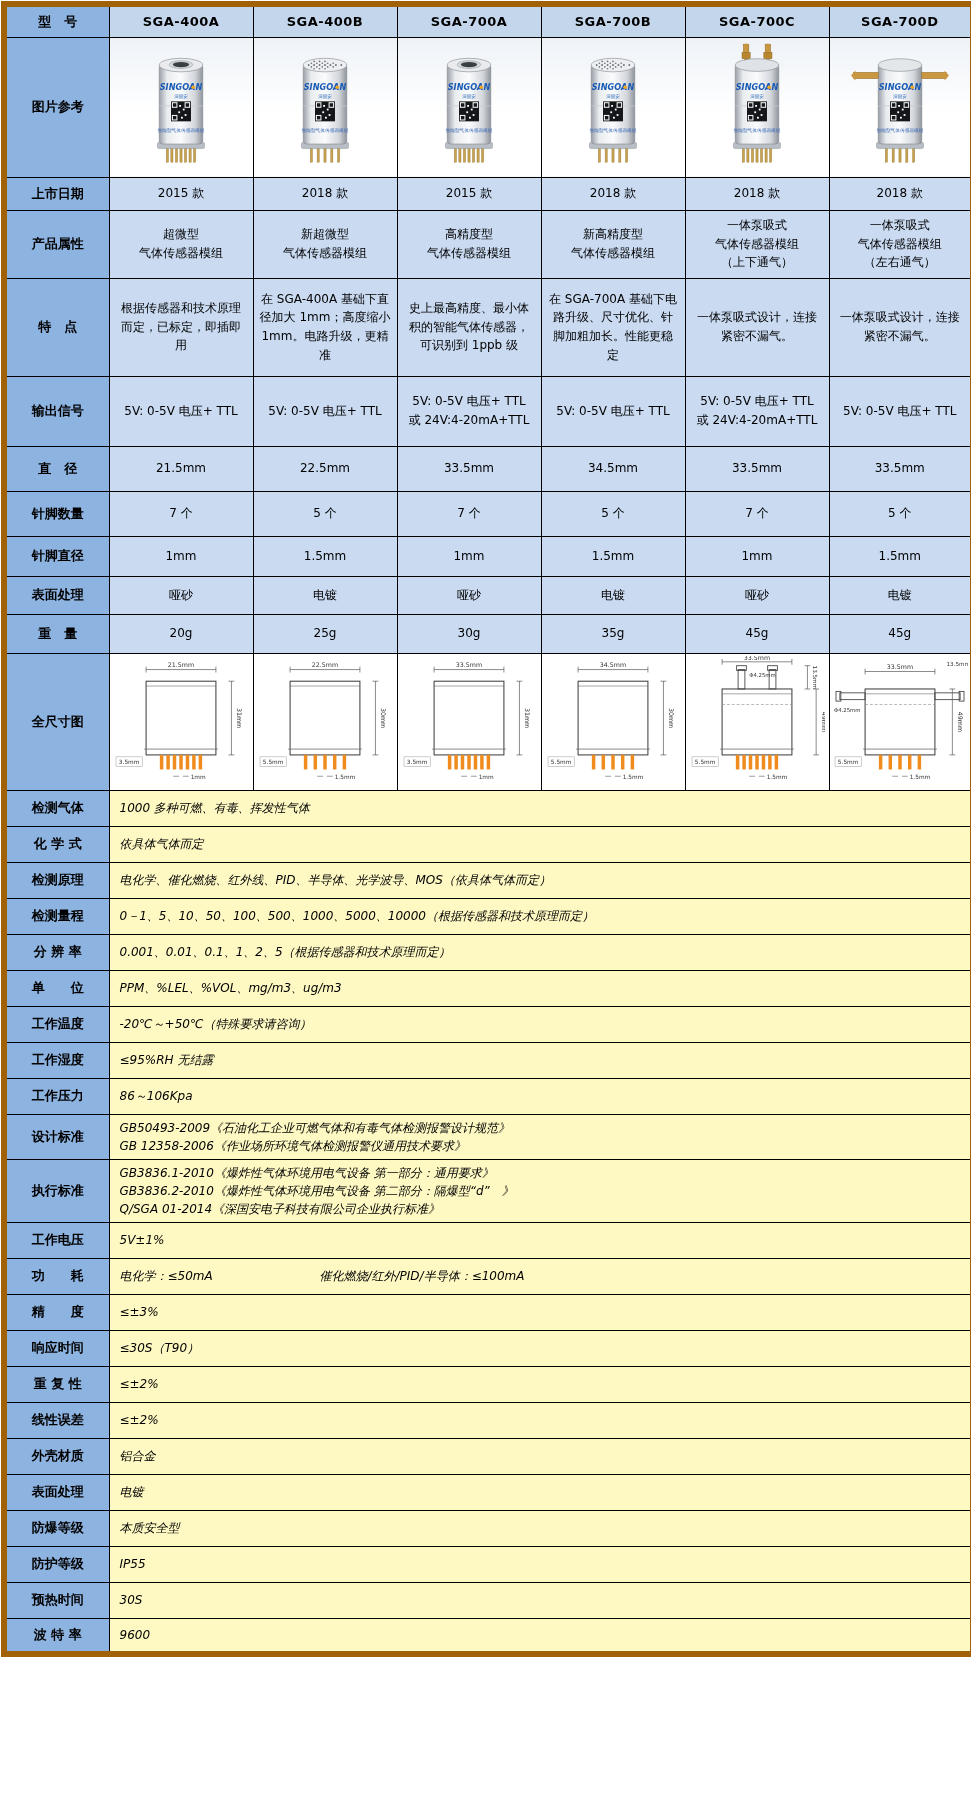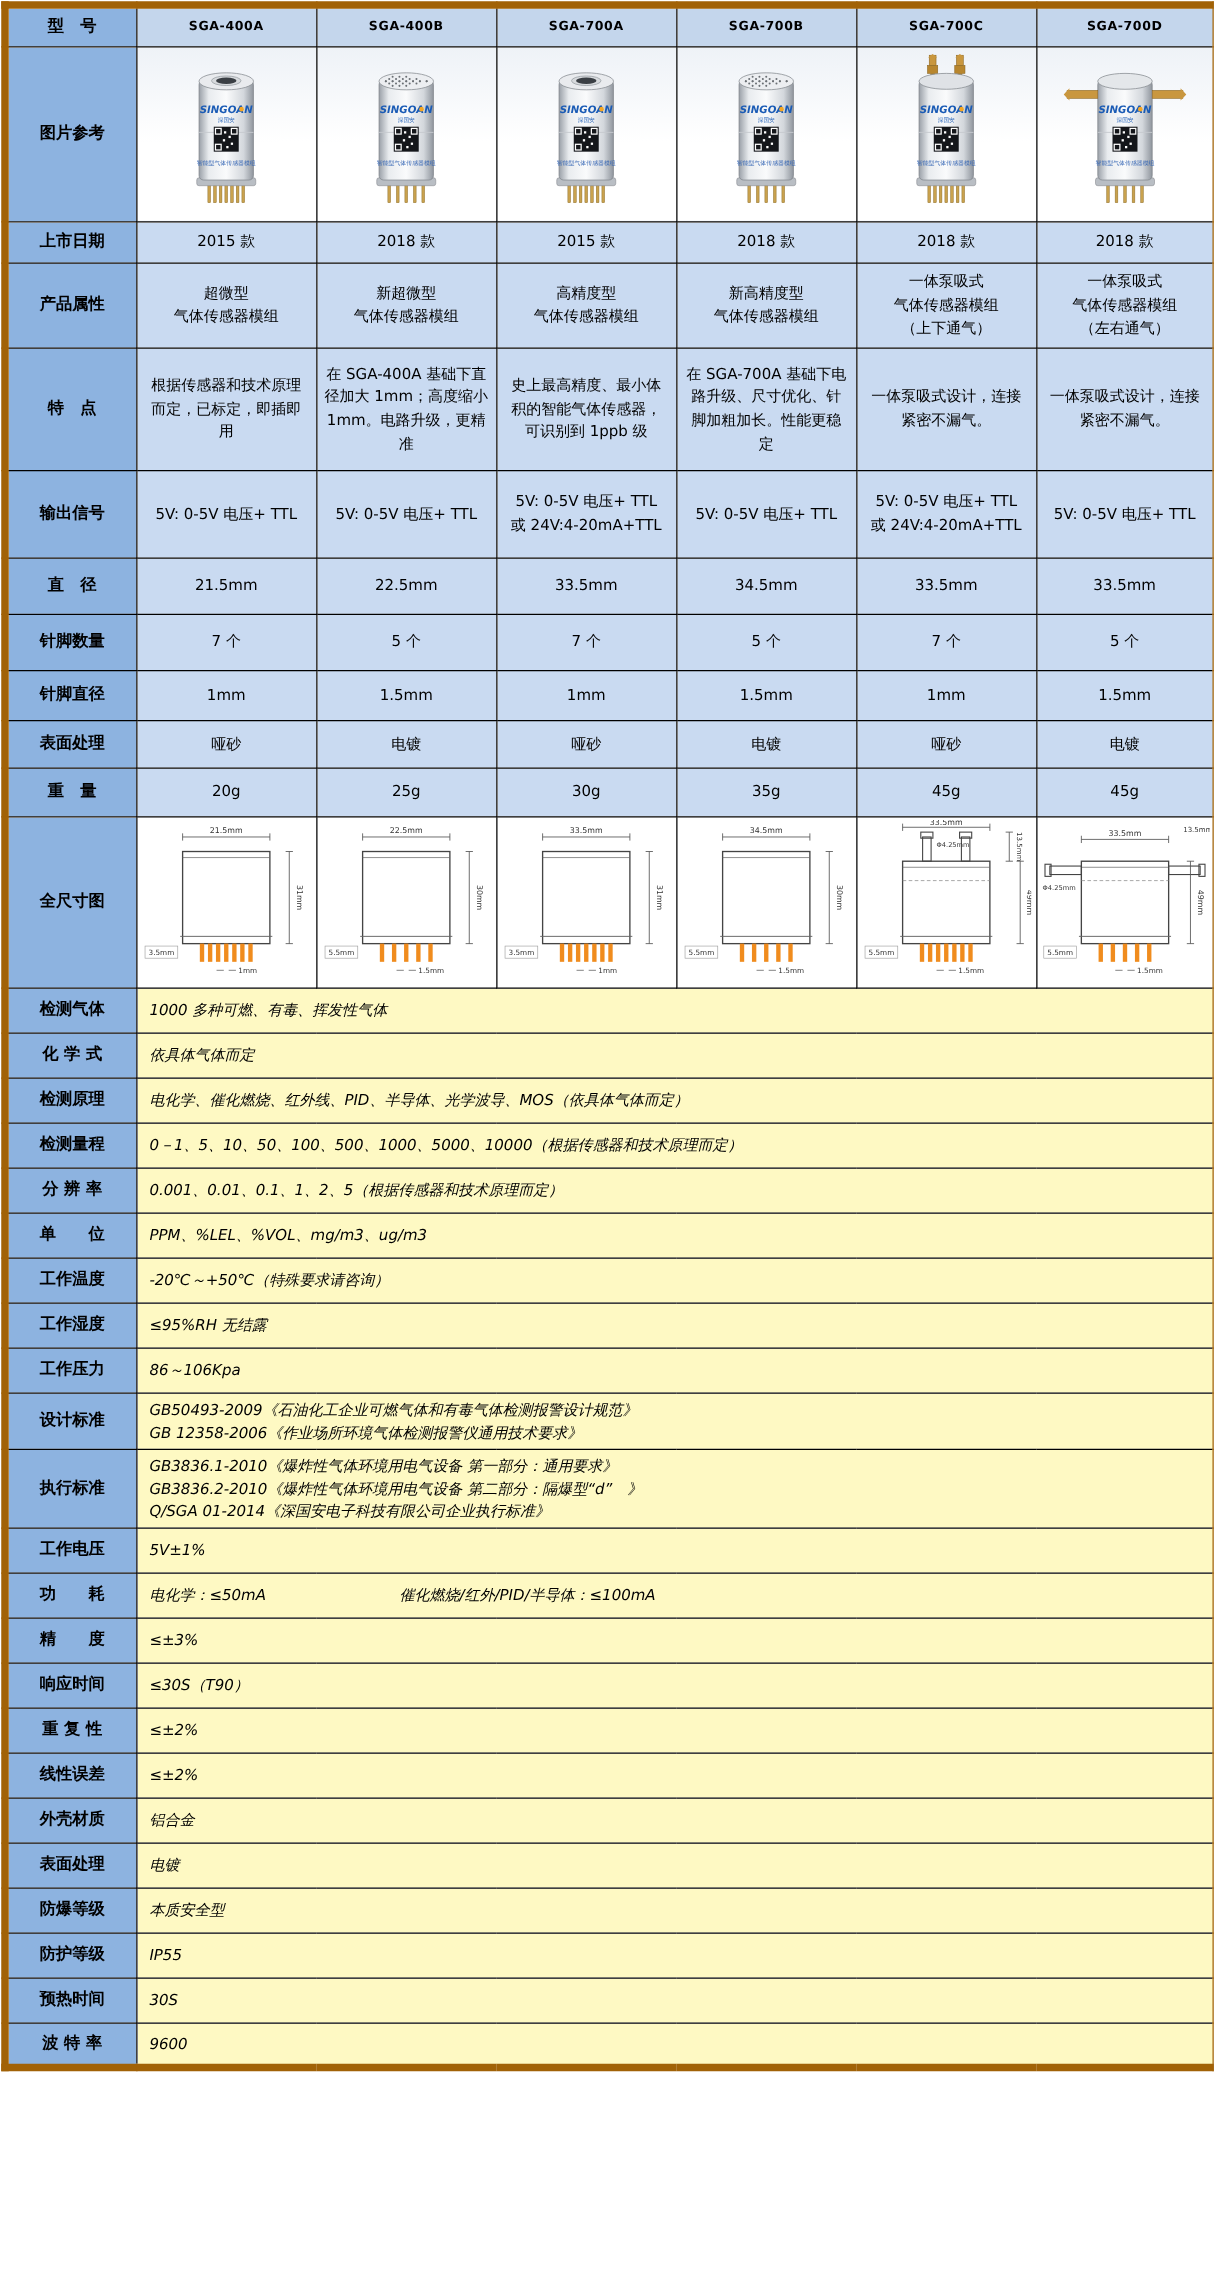--- a/index.html
+++ b/index.html
@@ -1,20 +1,20 @@
 <!DOCTYPE html>
 <html><head>
 <meta charset="utf-8">
 <style>
   html,body{margin:0;padding:0;background:#fff;}
   body{width:971px;font-family:"DejaVu Sans","Liberation Sans",sans-serif;color:#000;}
   table{border-collapse:collapse;table-layout:fixed;width:969px;margin:1px;border:6px solid #a16207;}
   td,th{border:1px solid #000;padding:2px 4px;vertical-align:middle;box-sizing:border-box;overflow:hidden;}
   th.label-cell{background:#8DB3E0;font-weight:bold;font-size:13px;text-align:center;white-space:pre-line;line-height:1.35;}
-  th.model-cell{background:#C4D6EC;font-weight:bold;font-size:10px;text-align:center;letter-spacing:.5px;}
+  th.model-cell{background:#C4D6EC;font-weight:bold;font-size:13px;text-align:center;letter-spacing:.5px;}
   td.spec-cell{background:#C9DAF1;font-size:12px;text-align:center;white-space:pre-line;line-height:1.55;padding:3px 6px;}
   td.photo-cell,td.diagram-cell{background:#fff;text-align:center;padding:2px;}
   td.photo-cell{background:linear-gradient(180deg,#eef2f7 0%,#ffffff 55%);}
   td.full-cell{background:#fef9c3;font-size:12px;text-align:left;padding:4px 10px;line-height:1.5;font-style:italic;}
   td.full-cell .line{display:block;}
   td.full-cell .seg{display:inline-block;min-width:200px;}
 </style>
 </head>
 <body>
 

